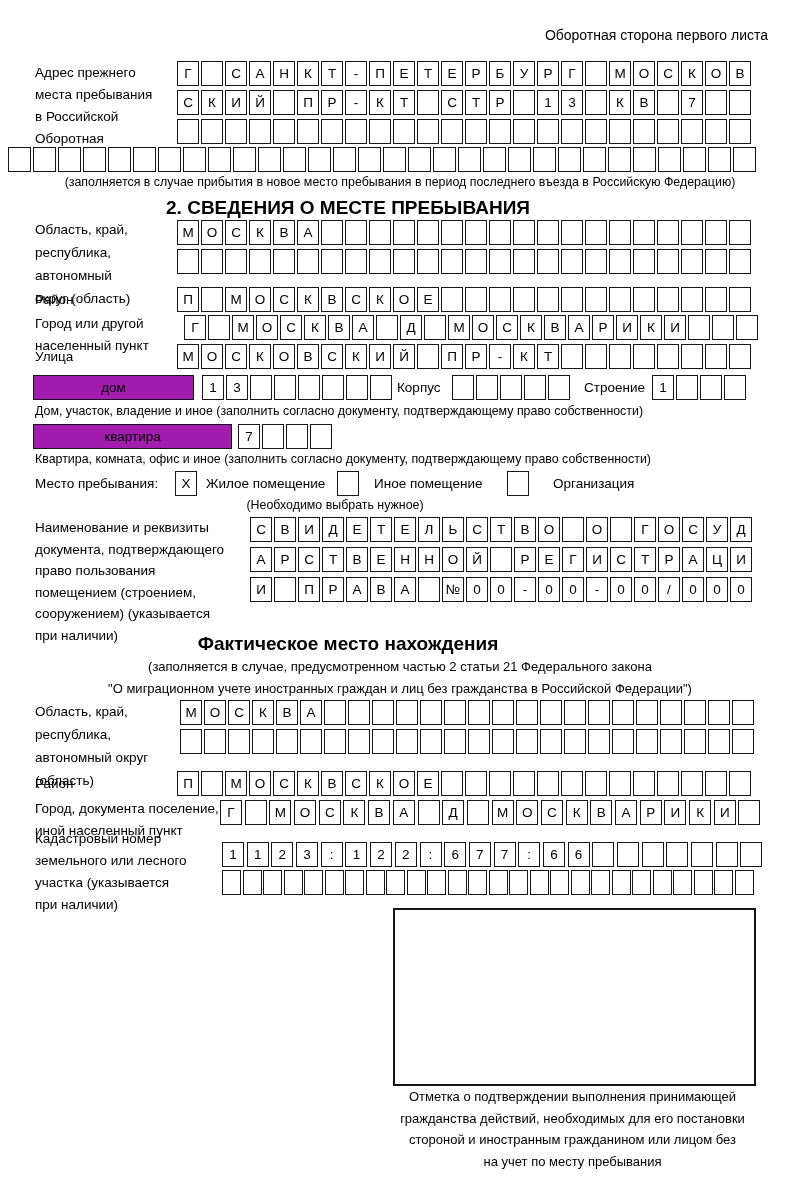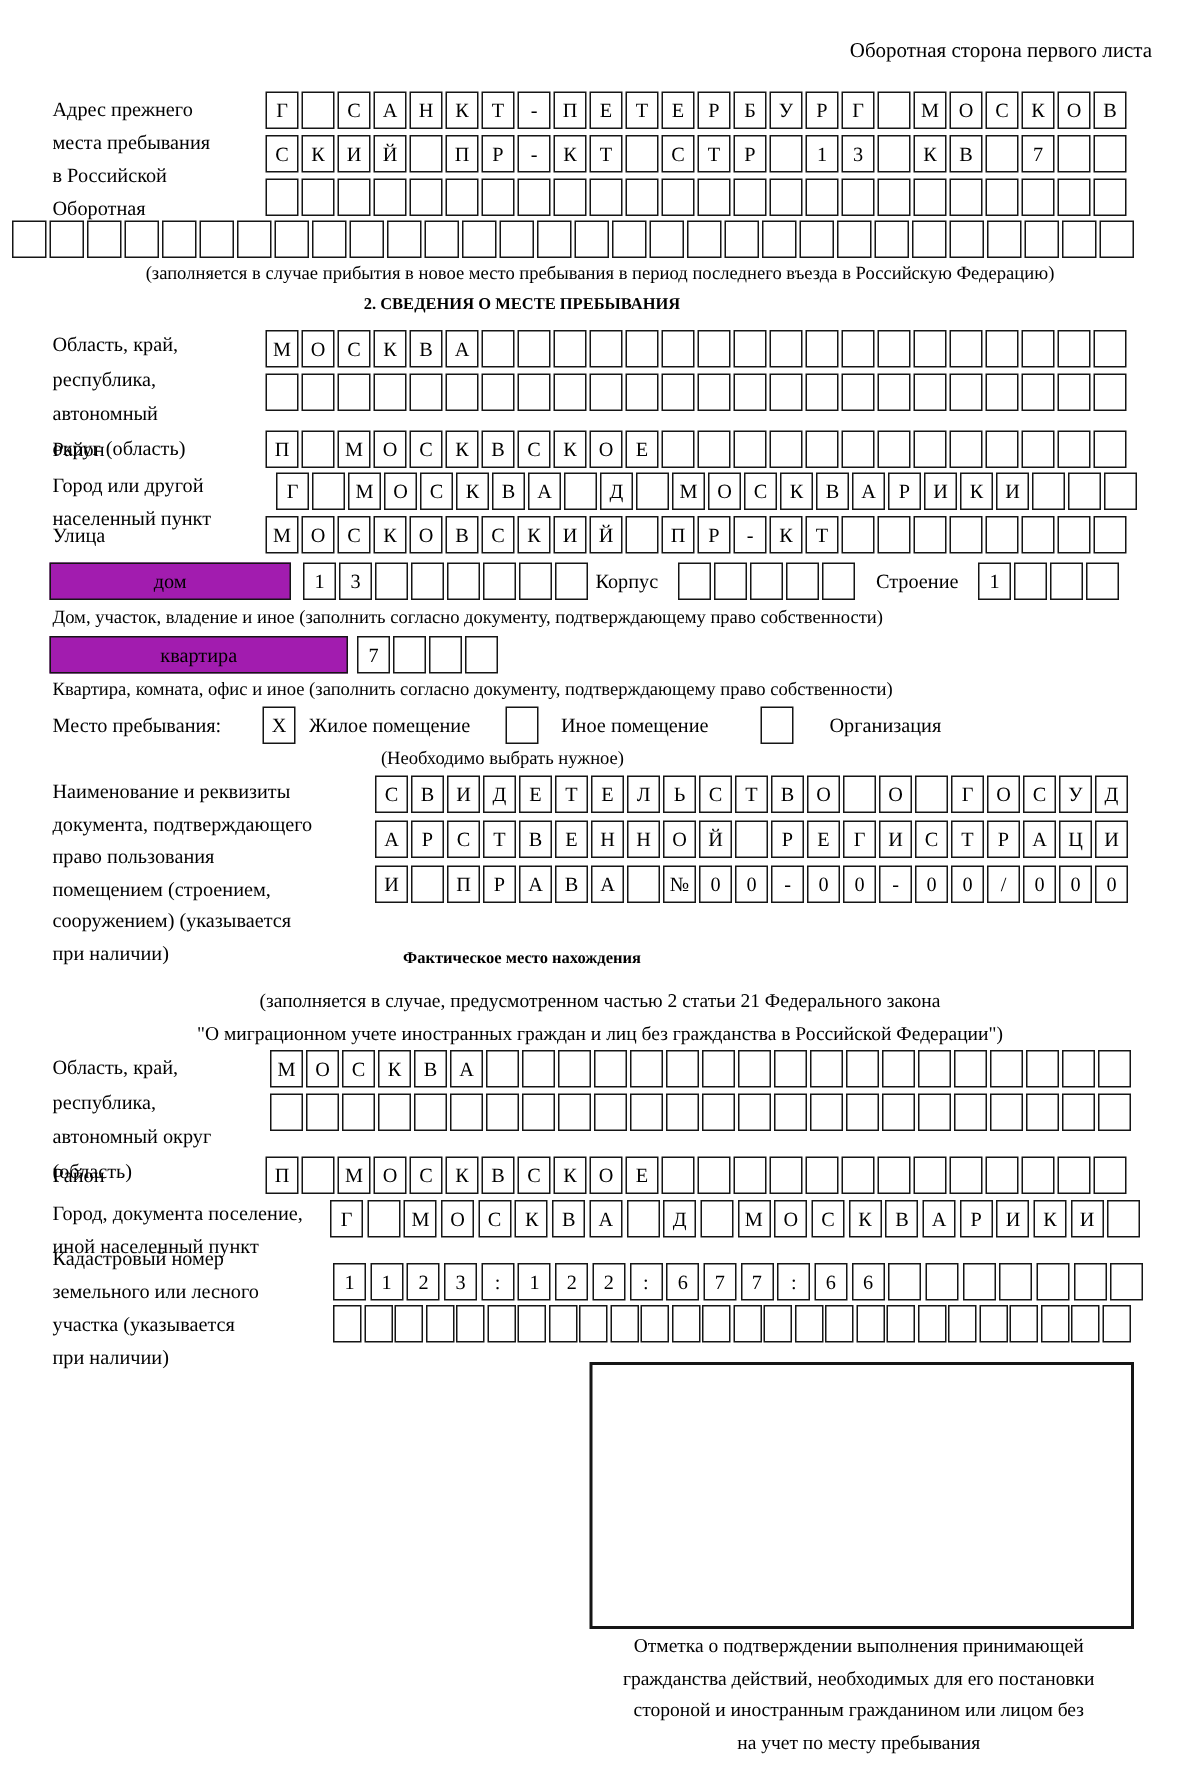--- a/index.html
+++ b/index.html
@@ -1,23 +1,23 @@
 <!DOCTYPE html>
 <html><head>
 <meta charset="utf-8">
 <style>
   html,body{margin:0;padding:0;background:#fff;}
   .page{position:relative;width:800px;height:1180px;background:#fff;overflow:hidden;
-        font-family:Liberation Serif, serif;color:#000;}
+        font-family:Liberation Sans, sans-serif;color:#000;}
   .label{position:absolute;font-size:13.5px;line-height:22px;white-space:nowrap;}
   .label.lh23 div{line-height:23px;}
   .label.lh215 div{line-height:21.5px;}
   .caption{position:absolute;font-size:12.4px;white-space:nowrap;}
   .center{left:0;width:800px;text-align:center;white-space:normal;}
-  .title{position:absolute;left:0;width:696px;text-align:center;font-weight:bold;font-size:11px;}
+  .title{position:absolute;left:0;width:696px;text-align:center;font-weight:bold;font-size:19px;}
   .cellrow{position:absolute;display:flex;gap:2px;}
   .cellrow.gap27{gap:2.7px;}
   .cellrow.tight{gap:1.5px;}
   .cell{box-sizing:border-box;flex:0 0 auto;width:22px;height:25px;border:1.6px solid #151515;
         background:#fff;display:flex;align-items:center;justify-content:center;
         font-size:13.5px;font-family:inherit;}
   .cellrow.w25 .cell{width:23px;}
   .cellrow.tight .cell{width:19px;}
   .box-label{position:absolute;box-sizing:border-box;height:25px;border:1.6px solid #151515;
         display:flex;align-items:center;justify-content:center;font-size:13.5px;background:#a21caf;}

